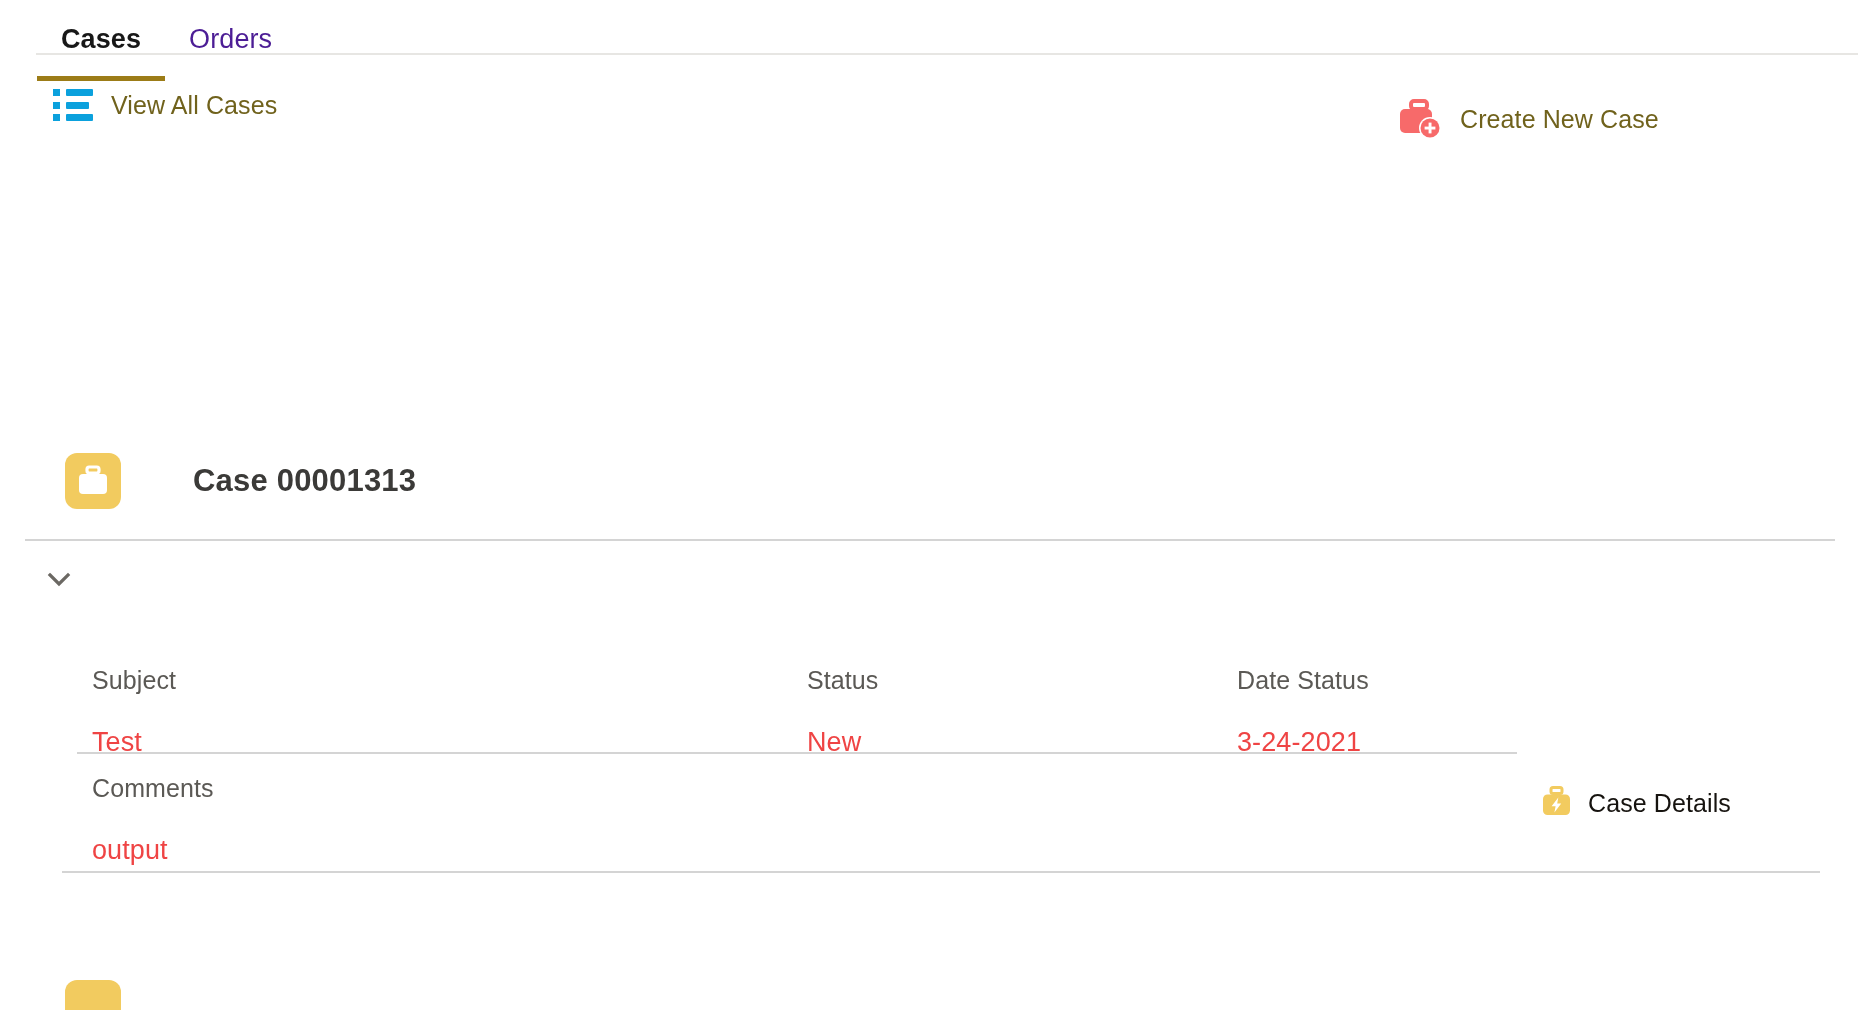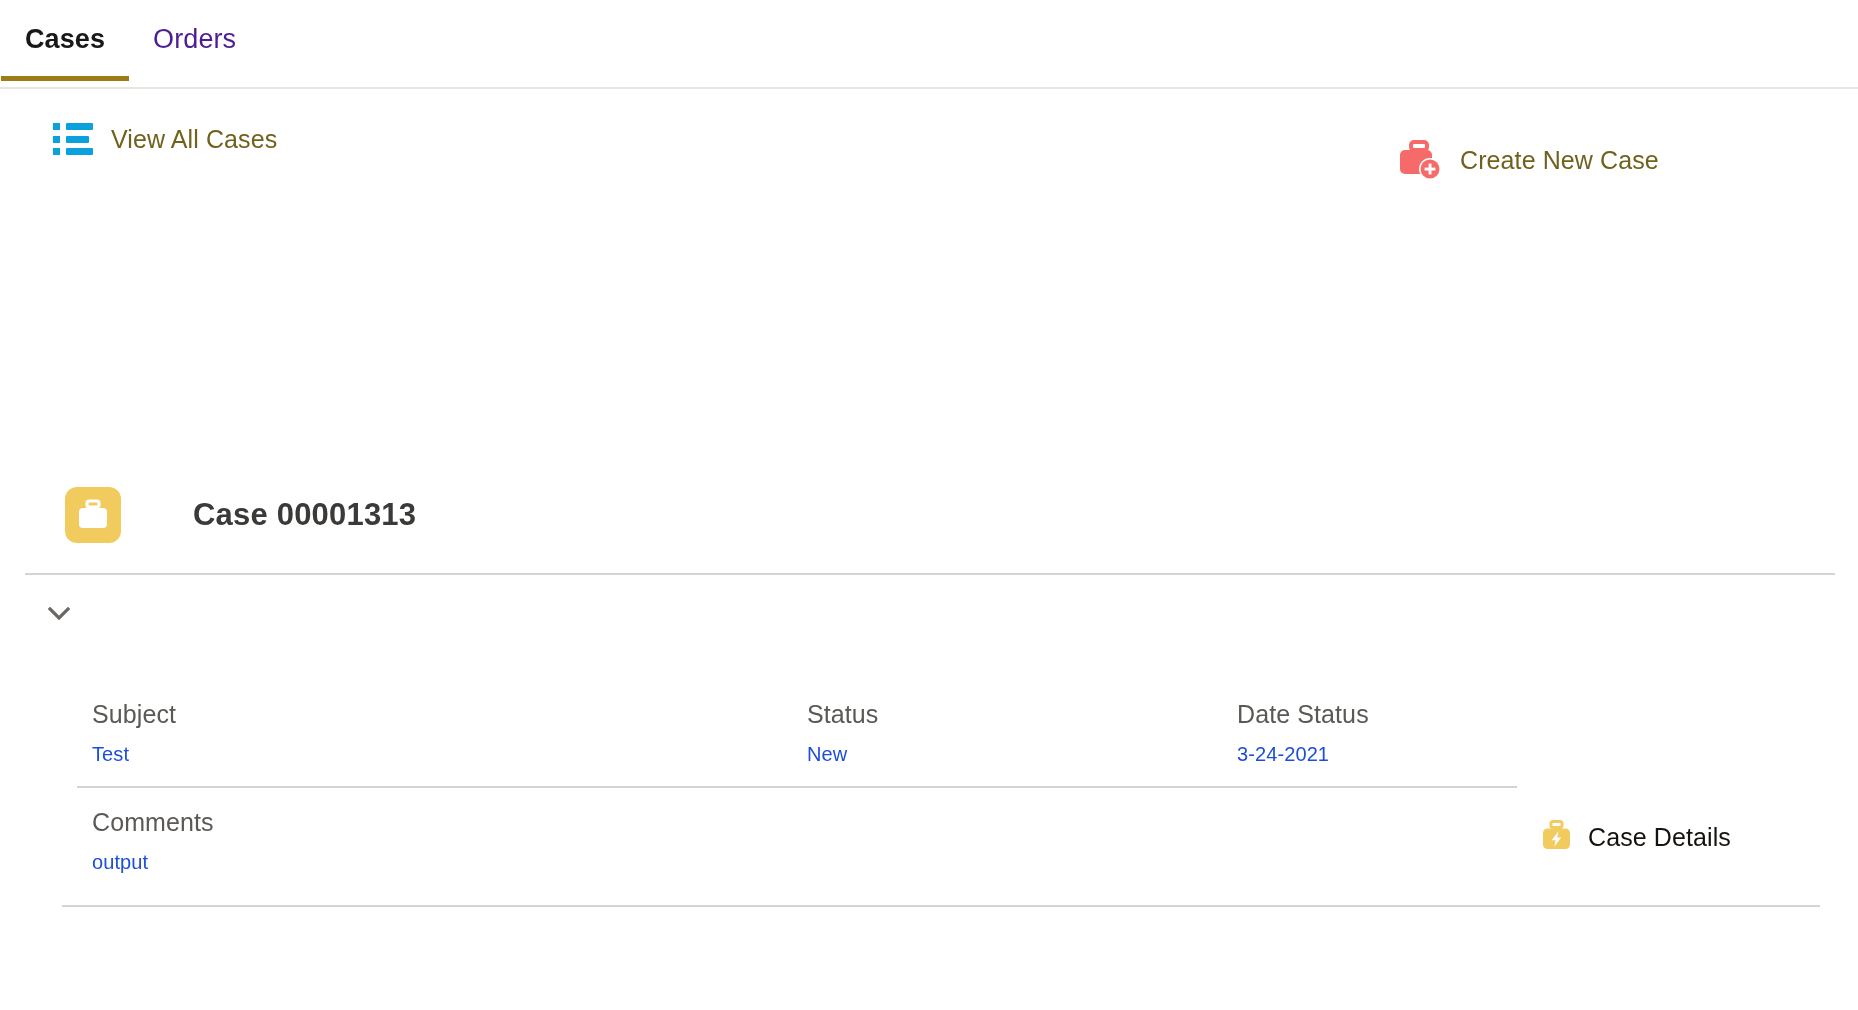--- a/index.html
+++ b/index.html
@@ -13,25 +13,26 @@
     height: 1010px;
     font-family: "Liberation Sans", sans-serif;
     color: #2b2826;
     overflow: hidden;
     position: relative;
   }
 
   
   .tabbar {
     position: relative;
-    height: 89px;
+    height: 55px;
     border-bottom: 2px solid #e7e6e3;
     display: flex;
     align-items: flex-start;
     padding-left: 1px;
+    margin-left: 36px;
   }
   .tab {
     position: relative;
     height: 79px;
     display: flex;
     align-items: center;
     padding: 0 24px;
     font-size: 27px;
     color: #4c1d95;
     cursor: pointer;
@@ -59,21 +60,21 @@
     align-items: center;
   }
   .action {
     display: flex;
     align-items: center;
     gap: 18px;
     cursor: pointer;
     white-space: nowrap;
   }
   .action-view { position: absolute; left: 53px; top: 34px; }
-  .action-create { position: absolute; left: 1398px; top: 51px; }
+  .action-create { position: absolute; left: 1398px; top: 44px; }
   .action-label {
     font-size: 25px;
     color: #70621c;
     letter-spacing: .1px;
   }
 
   
   .icon-list {
     width: 40px; height: 32px;
     display: flex; flex-direction: column;
@@ -132,25 +133,26 @@
   .field { display: flex; flex-direction: column; }
   .field-label {
     font-size: 25px;
     color: #5b5955;
     line-height: 1;
     margin-bottom: 17px;
     letter-spacing: .1px;
     white-space: nowrap;
   }
   .field-value {
-    font-size: 20px;
-    color: #1d4ed8;
+    font-size: 27px;
+    color: #ef4444;
     line-height: 1;
     letter-spacing: .1px;
     white-space: nowrap;
+    margin-top: 19px;
   }
 
   .detail-link {
     display: flex;
     align-items: center;
     gap: 14px;
     cursor: pointer;
     white-space: nowrap;
   }
   .detail-link-label {

